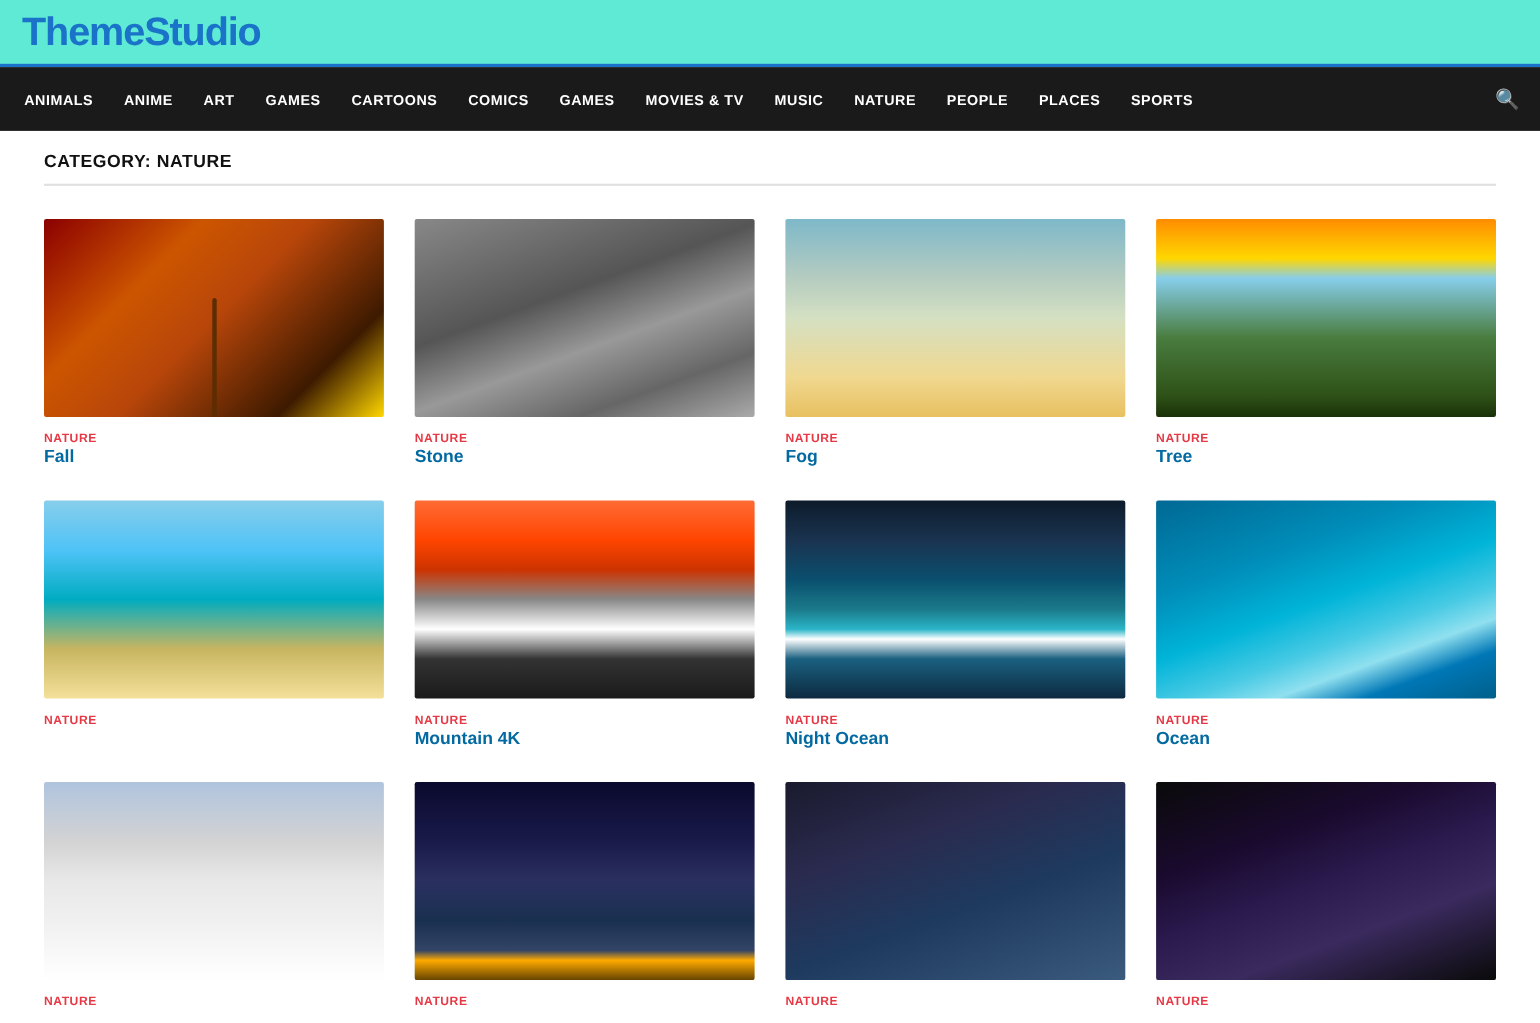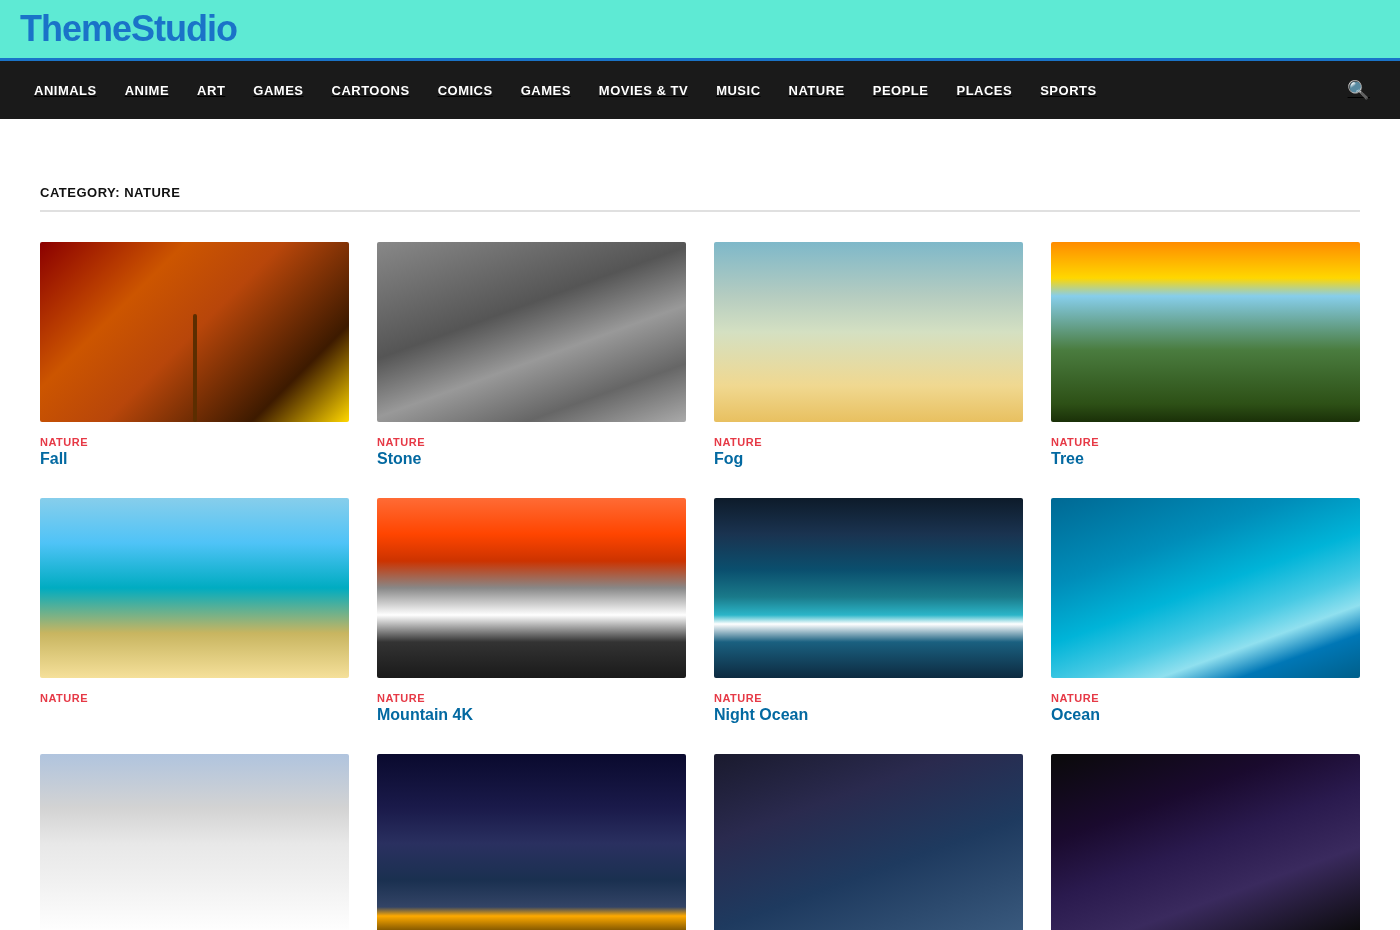--- a/index.html
+++ b/index.html
@@ -14,25 +14,24 @@
     .logo-text {
       font-size: 36px;
       font-weight: 900;
       color: #1a73c8;
       letter-spacing: -1px;
     }
 
     
     .nav-bar {
       background: #1a1a1a;
-      padding: 0 20px;
+      padding: 0 8px;
       display: flex;
       align-items: center;
       gap: 0;
-      text-decoration: underline;
     }
     .nav-item {
       color: #fff;
       font-size: 13px;
       font-weight: 700;
       letter-spacing: 0.5px;
       padding: 18px 14px;
       cursor: pointer;
       text-decoration: none;
       white-space: nowrap;
@@ -46,29 +45,28 @@
     }
 
     
     .page-content {
       max-width: 1360px;
       margin: 0 auto;
       padding: 20px 20px;
     }
 
     .category-title {
-      font-size: 13px;
+      font-size: 16px;
       font-weight: 900;
       color: #111;
       text-transform: uppercase;
       letter-spacing: 0.5px;
       padding-bottom: 10px;
       border-bottom: 2px solid #e0e0e0;
       margin-bottom: 30px;
-      margin-top: 46px;
     }
 
     
     .grid {
       display: grid;
       grid-template-columns: repeat(4, 1fr);
       gap: 30px 28px;
       margin-bottom: 30px;
     }
 

